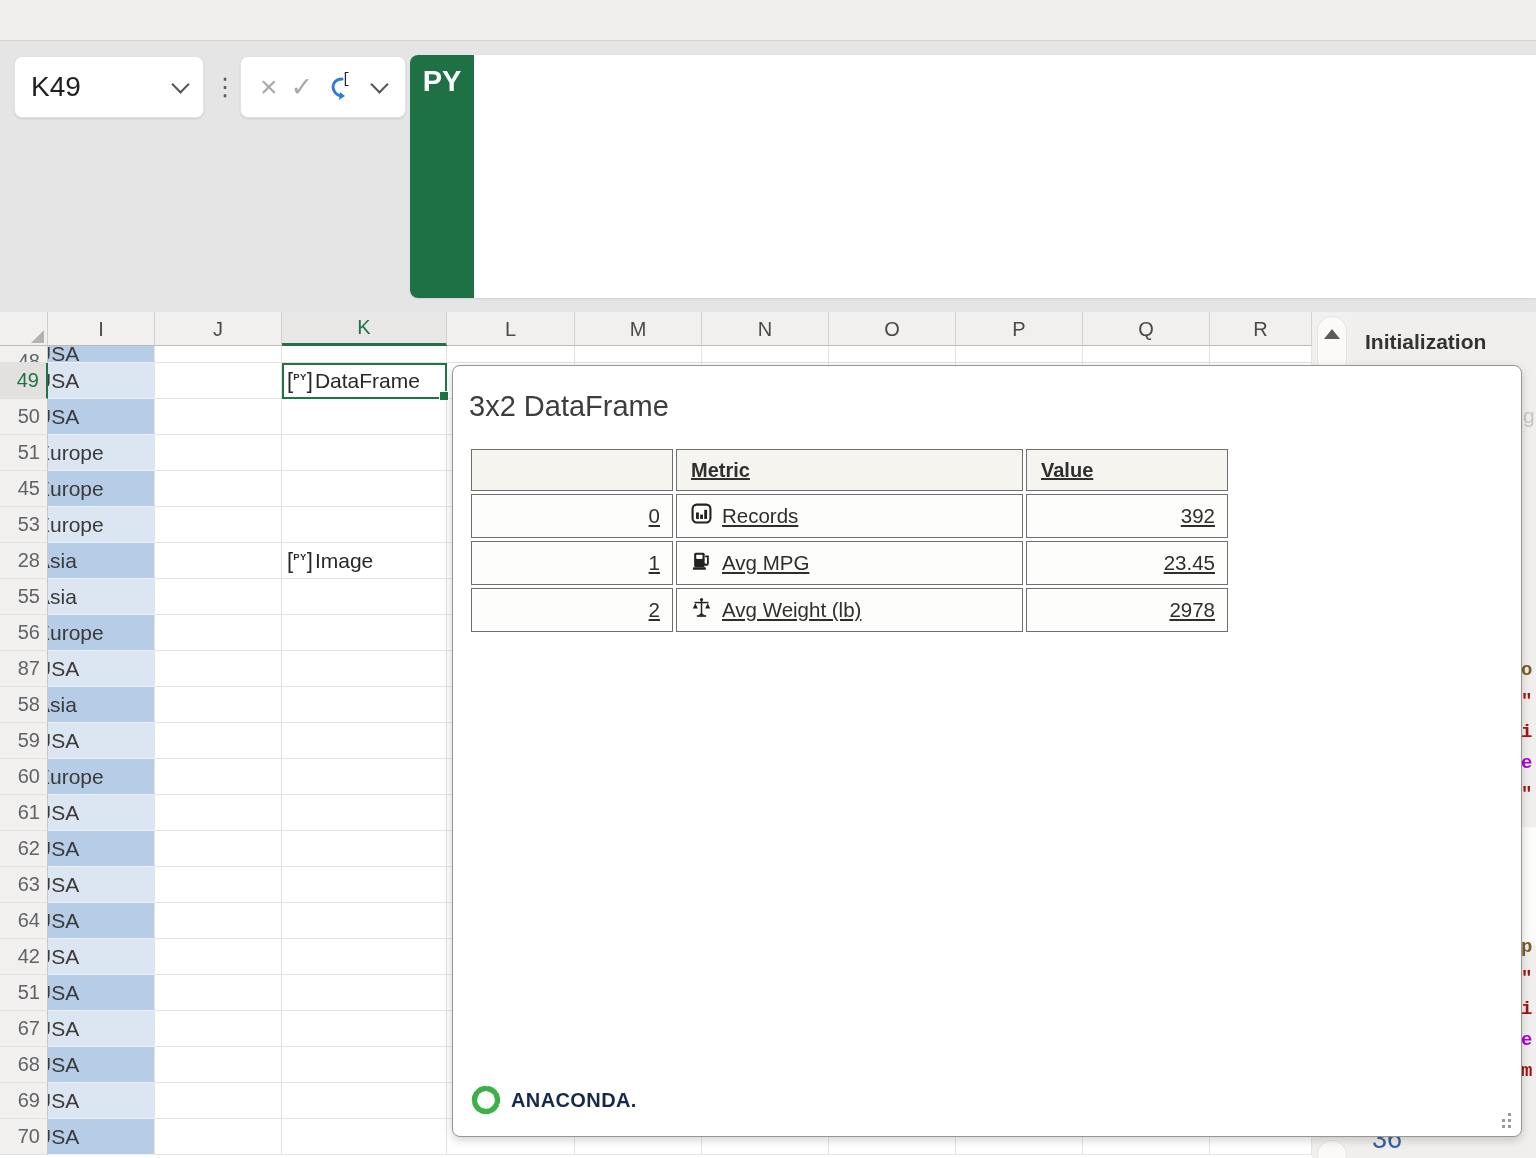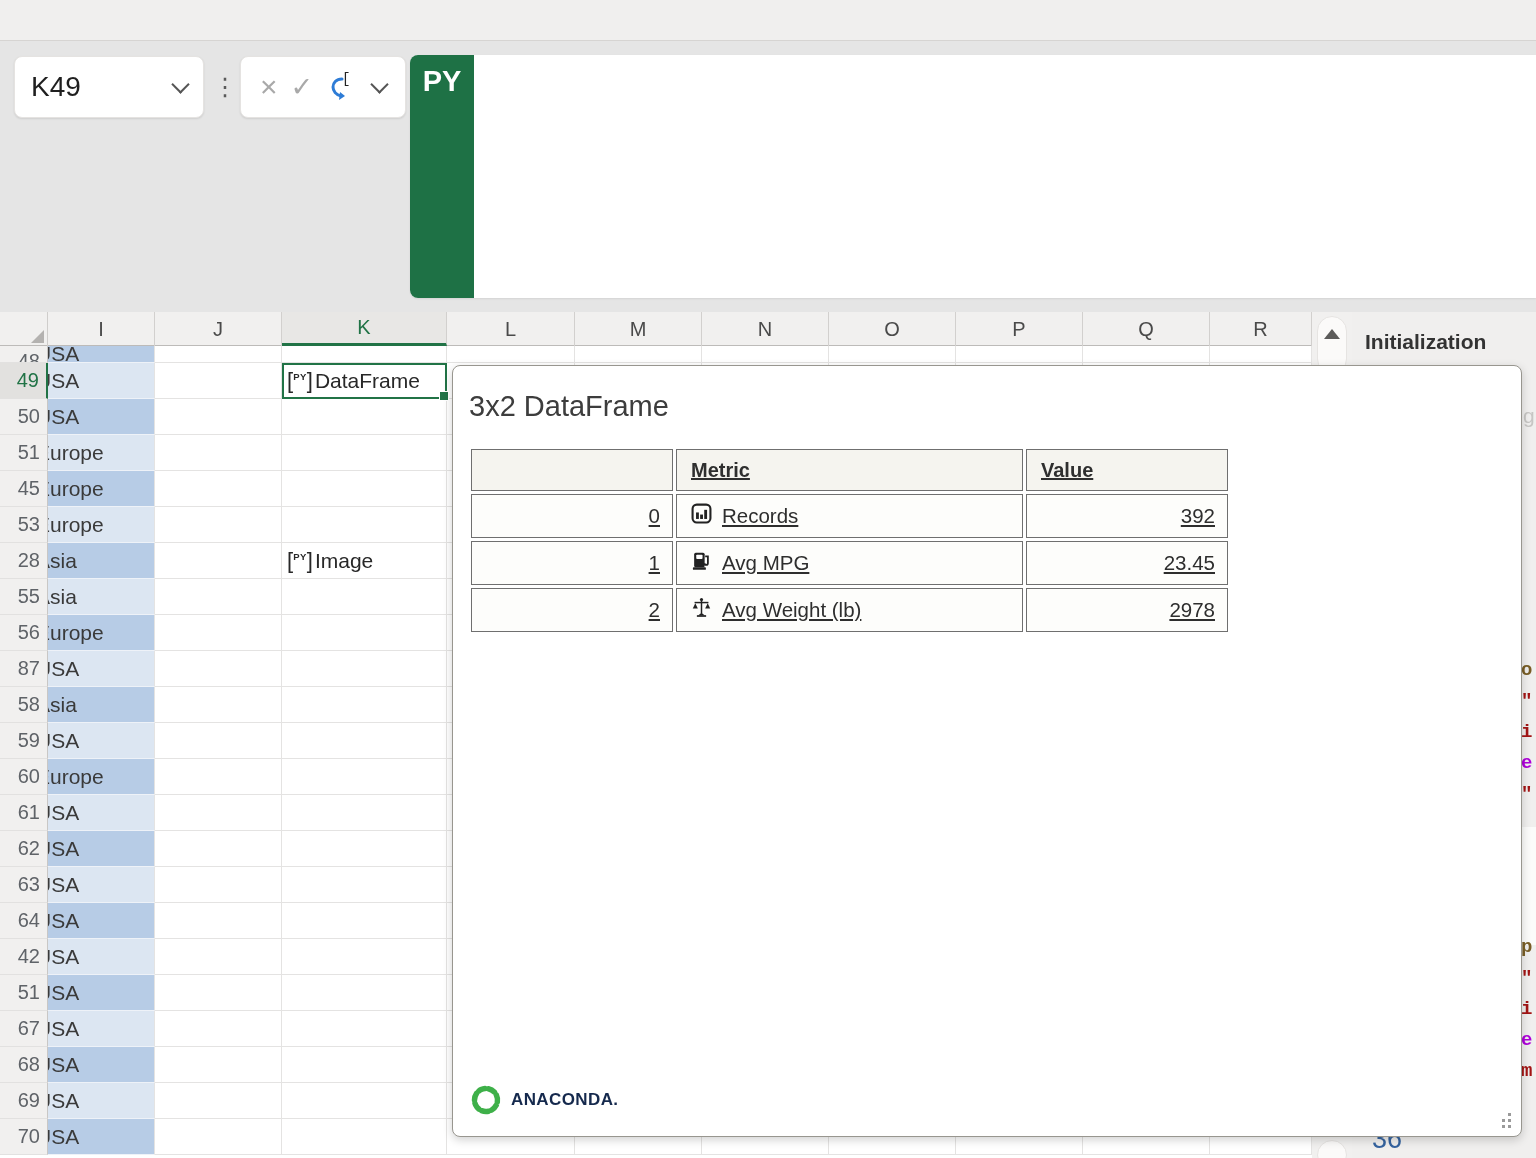--- a/index.html
+++ b/index.html
@@ -74,21 +74,21 @@
   #card-title{left:16px;top:24px;font-size:29px;color:#3d3d3d;}
   #stats-table{left:15px;top:80px;border-collapse:separate;border-spacing:3px 3px;}
   #stats-table td,#stats-table th{border:1.5px solid #6f6f6f;box-sizing:border-box;font-weight:400;text-decoration:underline;}
   #stats-table th{background:#f5f4ef;height:42px;font-weight:700;font-size:20px;color:#2f2f2f;text-align:left;padding-left:14px;}
   #stats-table td{background:#fdfdfb;height:44px;font-size:20.5px;color:#2e2e2e;}
   .td-index{width:202px;text-align:right;padding-right:12px;}
   .td-metric{width:347px;padding-left:14px;}
   .td-value{width:202px;text-align:right;padding-right:12px;}
   .metric-inner{display:flex;align-items:center;gap:10px;}
   #brand{left:17px;bottom:20px;display:flex;align-items:center;gap:9px;}
-  #brand .txt{font-size:17px;font-weight:800;color:#15294d;letter-spacing:.4px;}
+  #brand .txt{font-size:20px;font-weight:800;color:#15294d;letter-spacing:.4px;}
   #grip{right:10px;bottom:8px;width:14px;height:14px;}
   #grip i{position:absolute;width:3px;height:3px;background:#9a9a9a;}
 </style>
 </head>
 <body>
 
 <div class="abs" id="ribbon-strip"></div>
 
 <div class="abs" id="formula-row">
   <div class="abs white-box" id="name-box">

